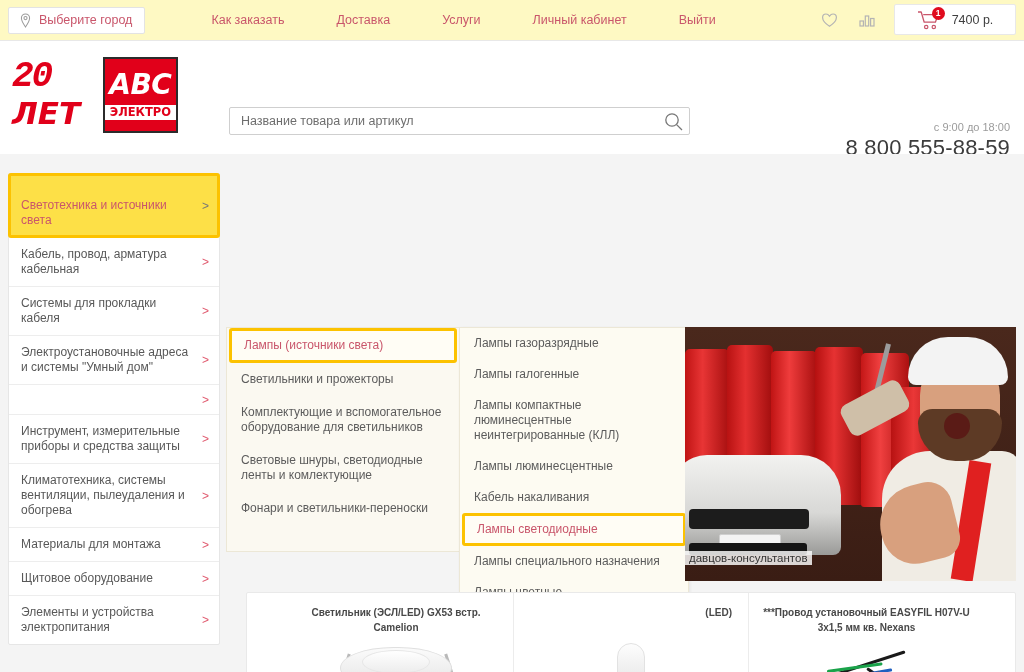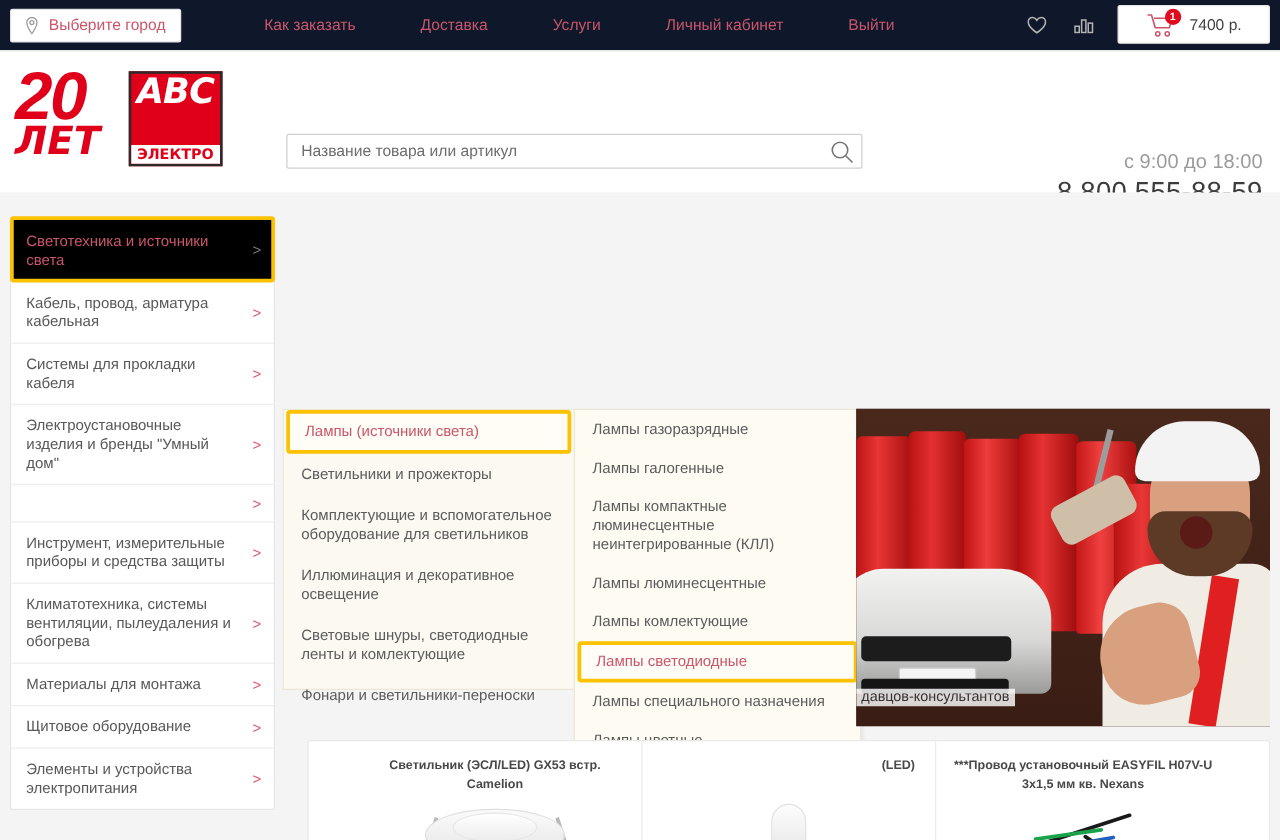--- a/index.html
+++ b/index.html
@@ -8,21 +8,21 @@
     font-family: "Liberation Sans", "DejaVu Sans", sans-serif;
     background: #ffffff;
     overflow: hidden;
     color: #4a4a4a;
   }
   .page { position: relative; width: 1024px; height: 672px; background:#fff; }
 
   
   .topbar {
     position: absolute; left:0; top:0; width:1024px; height:41px;
-    background:#0f172a; border-bottom:1px solid #e8e8e8;
+    background:#fef9c3; border-bottom:1px solid #e8e8e8;
     display:flex; align-items:center;
   }
   .city-box {
     margin-left:8px; height:27px; background:#fff; border:1px solid #e3e3e3;
     border-radius:2px; display:flex; align-items:center; padding:0 12px 0 10px;
     gap:7px; cursor:pointer;
   }
   .pin-icon { width:13px; height:15px; display:block; }
   .city-label { font-size:12.5px; color:#c9566b; white-space:nowrap; }
   .topnav { display:flex; align-items:center; gap:0; margin-left:40px; }
@@ -42,30 +42,30 @@
     background:#e00b1e; color:#fff; font-size:8.5px; line-height:13px; text-align:center;
     font-weight:bold;
   }
   .cart-total { font-size:12.5px; color:#3f3f3f; }
 
   
   .header { position:absolute; left:0; top:41px; width:1024px; height:113px; background:#fff; }
   .logo { position:absolute; left:12px; top:16px; width:166px; height:78px; display:flex; align-items:flex-start; }
   .logo-20let { width:98px; position:relative; }
   .logo-20 {
-    font-family:Liberation Sans, sans-serif; font-weight:bold; font-size:54px; line-height:40px;
+    font-family:Liberation Mono, monospace; font-weight:bold; font-size:36px; line-height:40px;
     color:#e1001a; letter-spacing:-2px; font-style:italic;
   }
   .logo-let {
     font-family:"DejaVu Sans", sans-serif; font-weight:bold; font-size:31px; line-height:30px;
     color:#e1001a; letter-spacing:0px; font-style:italic; margin-top:1px;
   }
   .logo-box {
     width:78px; height:76px; background:#e1001a; border:2px solid #2b2b2b;
-    display:flex; flex-direction:column; align-items:center; justify-content:space-between; margin-left:-2px;
+    display:flex; flex-direction:column; align-items:center; justify-content:center; margin-left:-2px;
   }
   .logo-abc {
     color:#fff; font-family:"DejaVu Sans", sans-serif; font-weight:bold; font-size:28px;
     line-height:28px; letter-spacing:-0.5px; font-style:italic;
   }
   .logo-elektro {
     background:#fff; color:#e1001a; font-family:"DejaVu Sans", sans-serif; font-weight:bold;
     font-size:11.5px; line-height:15px; padding:0 5px; margin-top:6px; letter-spacing:0px;
   }
 
@@ -81,21 +81,21 @@
     display:flex; align-items:center; justify-content:center;
   }
   .header-links { position:absolute; left:229px; top:114px; width:470px; display:flex; font-size:12.5px; }
   .header-links .hl { white-space:nowrap; }
   .hl a { color:#c9566b; text-decoration:none; cursor:pointer; }
   .hl span.grey { color:#5b5b5b; }
   .hl1 { width:127px; }
   .hl2 { width:207px; }
 
   .contact { position:absolute; right:14px; top:80px; text-align:right; }
-  .contact-hours { font-size:16px; color:#9b9b9b; }
+  .contact-hours { font-size:11px; color:#9b9b9b; }
   .contact-phone { font-size:22px; color:#3c3c3c; margin-top:2px; letter-spacing:0.2px; }
 
   
   .menu-area { position:absolute; left:0; top:154px; width:1024px; height:518px; background:#f4f4f4; }
 
   
   .cat-col {
     position:absolute; left:8px; top:19px; width:212px; background:#fff;
     border:1px solid #e6e6e6; border-radius:2px;
   }
@@ -104,21 +104,21 @@
     border-bottom:1px solid #ededed; font-size:12px; line-height:15px; color:#585858;
     cursor:pointer;
   }
   .cat-item:last-child { border-bottom:none; }
   .cat-item .arrow {
     position:absolute; right:10px; top:50%; transform:translateY(-50%);
     color:#e0596e; font-size:12px; line-height:12px;
   }
   .cat-item.active {
     border:3px solid #fcc200; border-radius:3px; color:#c9566b;
-    padding:10px 24px 7px 10px; margin:-1px -1px 0 -1px; background:#000000; z-index:5;
+    padding:22px 24px 7px 10px; margin:-1px -1px 0 -1px; background:#fde047; z-index:5;
   }
   .cat-item.active .arrow { color:#777; right:8px; }
 
   
   .sub-col {
     position:absolute; left:226px; top:173px; width:233px; height:225px;
     background:#fbf9f1; border:1px solid #ece7d6; border-right:none;
   }
   .sub-item {
     padding:9px 14px 9px 14px; font-size:12px; line-height:15px; color:#5c5c5c; cursor:pointer;
@@ -342,21 +342,21 @@
       </div>
       <div class="cat-item">
         <span>Кабель, провод, арматура кабельная</span>
         <span class="arrow">&gt;</span>
       </div>
       <div class="cat-item">
         <span>Системы для прокладки кабеля</span>
         <span class="arrow">&gt;</span>
       </div>
       <div class="cat-item">
-        <span>Электроустановочные изделия и бренды "Умный дом"</span>
+        <span>Электроустановочные адреса и системы "Умный дом"</span>
         <span class="arrow">&gt;</span>
       </div>
       <div class="cat-item">
         <span class="arrow">&gt;</span>
       </div>
       <div class="cat-item">
         <span>Инструмент, измерительные приборы и средства защиты</span>
         <span class="arrow">&gt;</span>
       </div>
       <div class="cat-item">
@@ -382,23 +382,20 @@
       <div class="sub-item active">
         <span>Лампы (источники света)</span>
       </div>
       <div class="sub-item">
         <span>Светильники и прожекторы</span>
       </div>
       <div class="sub-item">
         <span>Комплектующие и вспомогательное оборудование для светильников</span>
       </div>
       <div class="sub-item">
-        <span>Иллюминация и декоративное освещение</span>
-      </div>
-      <div class="sub-item">
         <span>Световые шнуры, светодиодные ленты и комлектующие</span>
       </div>
       <div class="sub-item">
         <span>Фонари и светильники-переноски</span>
       </div>
     </div>
 
     <div class="sub2-col">
       <div class="sub2-item">
         <span>Лампы газоразрядные</span>
@@ -406,21 +403,21 @@
       <div class="sub2-item">
         <span>Лампы галогенные</span>
       </div>
       <div class="sub2-item">
         <span>Лампы компактные люминесцентные неинтегрированные (КЛЛ)</span>
       </div>
       <div class="sub2-item">
         <span>Лампы люминесцентные</span>
       </div>
       <div class="sub2-item">
-        <span>Лампы комлектующие</span>
+        <span>Кабель накаливания</span>
       </div>
       <div class="sub2-item active">
         <span>Лампы светодиодные</span>
       </div>
       <div class="sub2-item">
         <span>Лампы специального назначения</span>
       </div>
       <div class="sub2-item">
         <span>Лампы цветные</span>
       </div>

